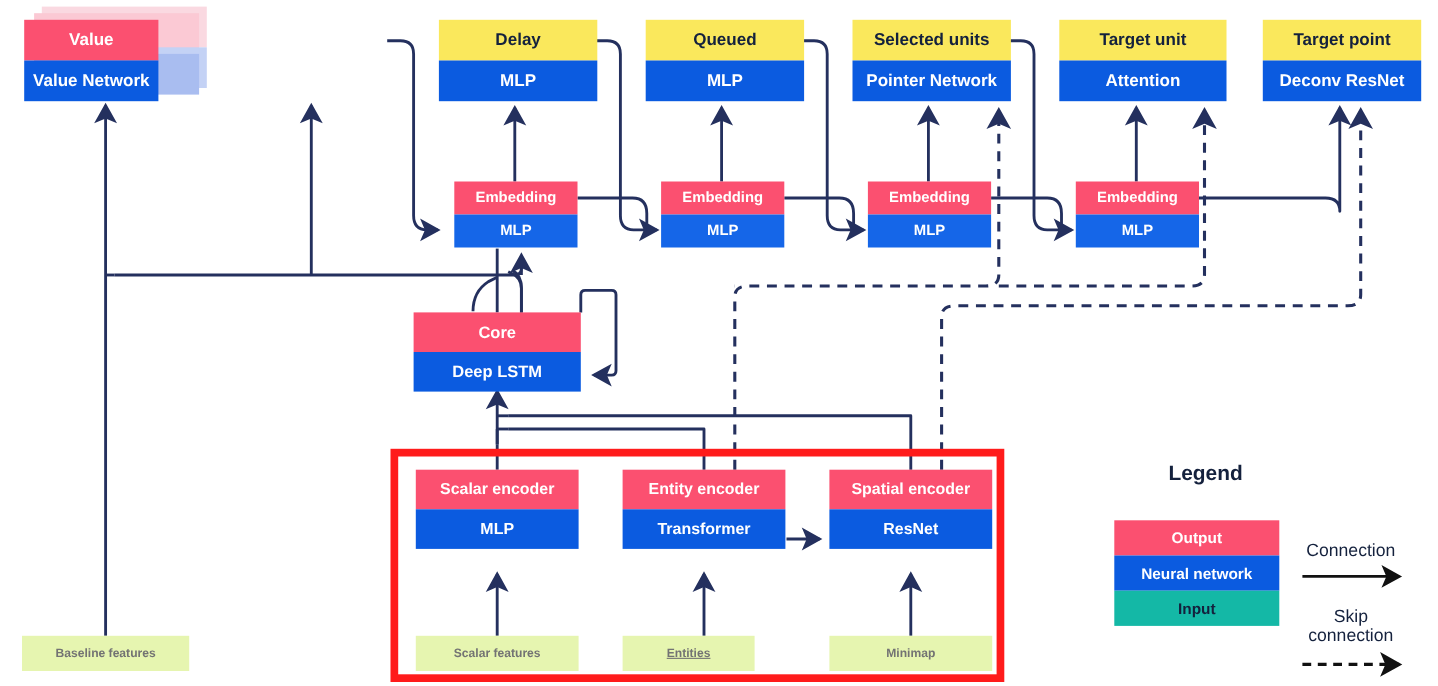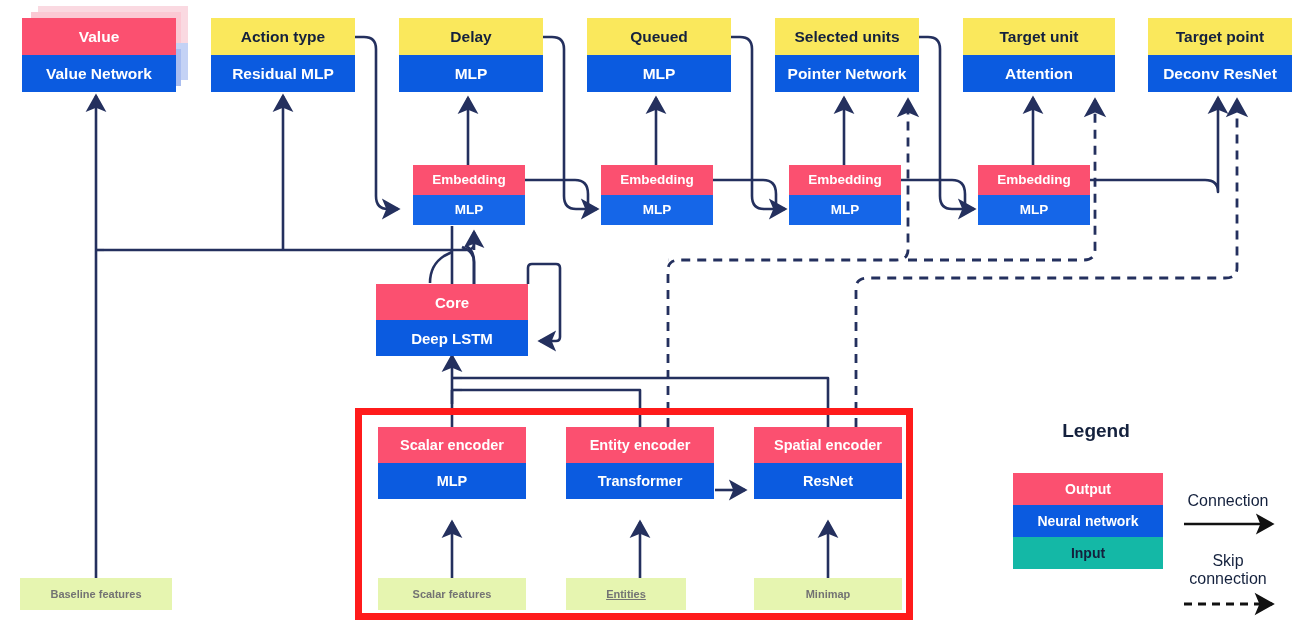--- a/index.html
+++ b/index.html
@@ -224,29 +224,25 @@
     </g>
   </svg>
 
   <div id="red-box" style="left:355px;top:408px;width:558px;height:212px;"></div>
 
   <div class="stack-shadow sh-pink2" style="left:38px;top:6px;width:150px;height:37px;"></div>
   <div class="stack-shadow sh-pink" style="left:31px;top:12px;width:150px;height:37px;"></div>
   <div class="stack-shadow sh-blue2" style="left:38px;top:43px;width:150px;height:37px;"></div>
   <div class="stack-shadow sh-blue" style="left:31px;top:49px;width:150px;height:37px;"></div>
 
-  <div class="node toprow" style="left:22px;top:18px;width:154px;">
+  <div class="node toprow" style="left:22px;top:18px;width:122px;">
     <div class="band output">Value</div>
     <div class="band nn">Value Network</div>
   </div>
 
-  <div class="node toprow" style="left:211px;top:18px;width:144px;">
-    <div class="band action">Action type</div>
-    <div class="band nn">Residual MLP</div>
-  </div>
 
   <div class="node toprow" style="left:399px;top:18px;width:144px;">
     <div class="band action">Delay</div>
     <div class="band nn">MLP</div>
   </div>
 
   <div class="node toprow" style="left:587px;top:18px;width:144px;">
     <div class="band action">Queued</div>
     <div class="band nn">MLP</div>
   </div>

